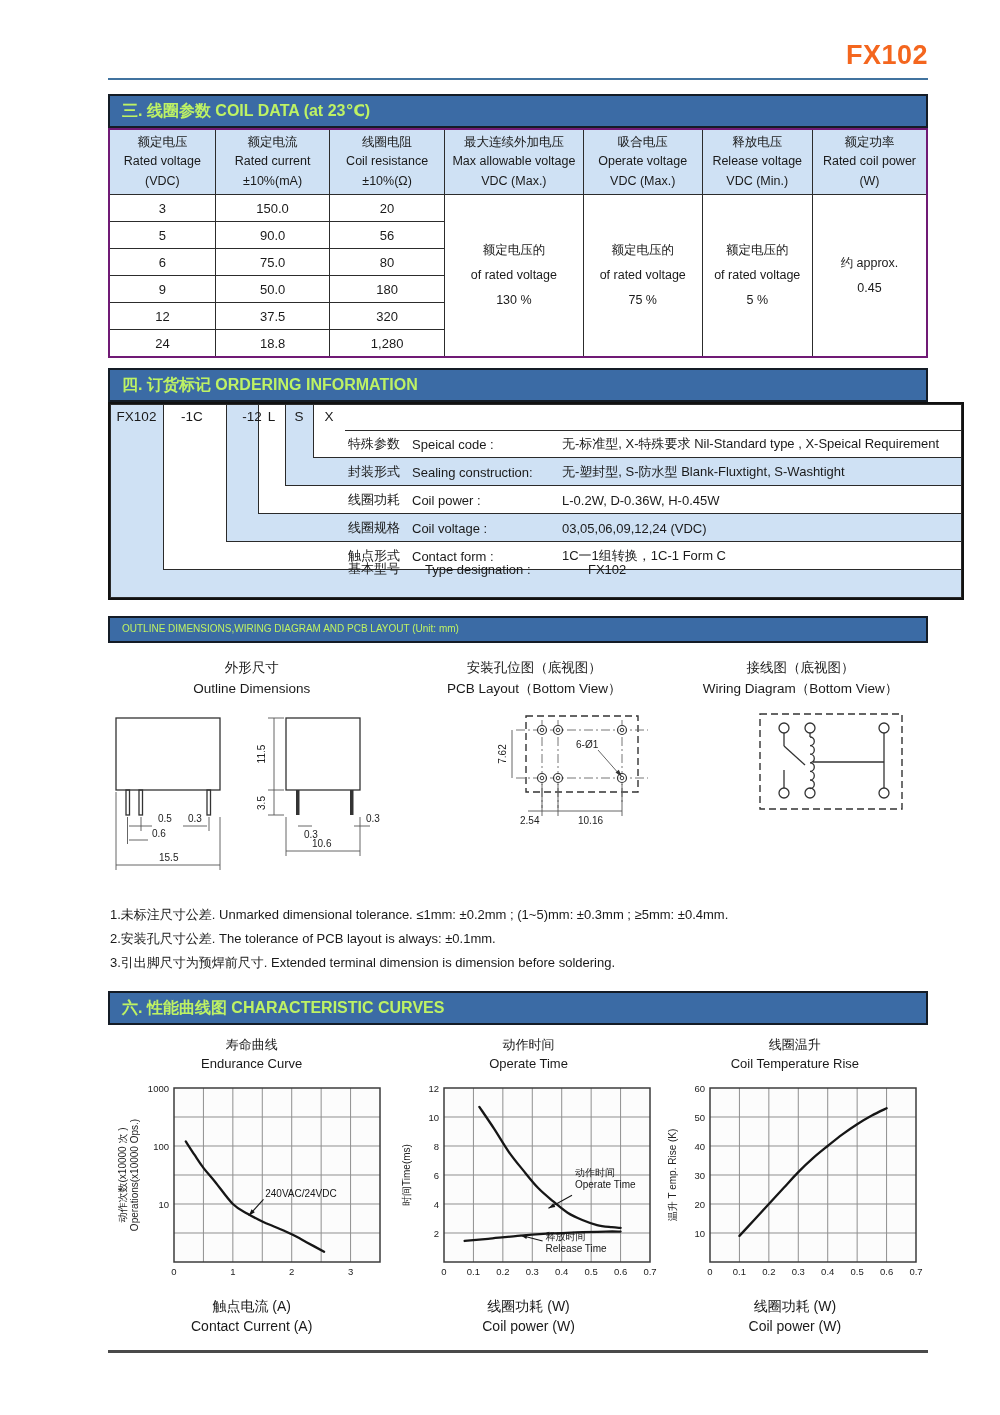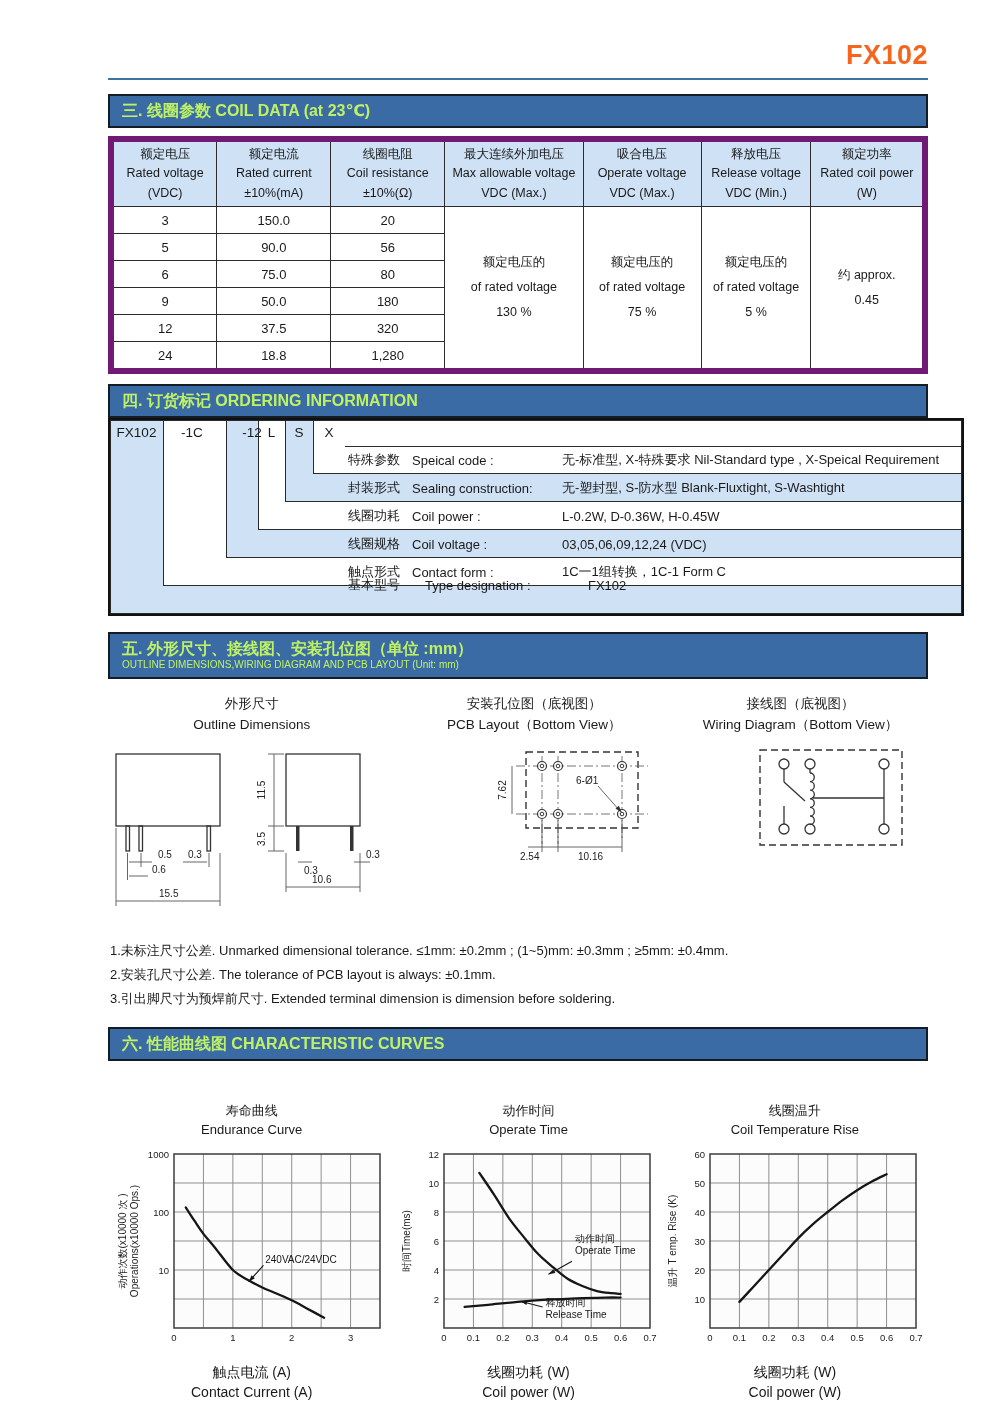--- a/index.html
+++ b/index.html
@@ -6,21 +6,21 @@
   body{width:1000px;height:1415px;overflow:hidden;font-family:"Liberation Sans","DejaVu Sans",sans-serif;color:#1a1a1a;}
   .page{padding:40px 72px 0 108px;}
   
   .doc-header{text-align:right;}
   .model{color:#f4661e;font-size:27px;font-weight:bold;letter-spacing:.5px;line-height:30px;}
   .header-rule{border:none;border-top:2px solid #41739f;margin:8px 0 14px 0;}
   
   .section-bar{background:#3b6ba5;border:2px solid #141c26;color:#bef264;font-weight:bold;font-size:16px;padding:5px 12px;line-height:1.25;}
   .section-bar .sub{font-size:10px;font-weight:normal;}
   
-  table.coil{border-collapse:collapse;width:100%;table-layout:fixed;border:6px solid #701a75;margin-top:8px;}
+  table.coil{border-collapse:collapse;width:100%;table-layout:fixed;border:2px solid #701a75;margin-top:0;}
   table.coil td{border:1px solid #2c2c2c;text-align:center;vertical-align:middle;font-size:12.5px;padding:1px 2px;}
   table.coil .hd{background:#cfe1f4;height:62px;}
   table.coil .hd div{line-height:1.55;}
   table.coil .val{height:24px;font-size:13px;}
   table.coil .merged div{line-height:2.0;font-size:12.5px;}
   
   .ordering{position:relative;width:852px;height:194px;border:2px solid #111;background:#fff;margin-bottom:16px;}
   .ord-rect{position:absolute;top:0;border:1px solid #2a2a2a;box-sizing:border-box;}
   .blue{background:#cfe1f4;}
   .white{background:#ffffff;}
@@ -37,21 +37,21 @@
   .diagrams{display:flex;align-items:flex-start;}
   .dwg{display:block;}
   svg text{font-family:"Liberation Sans","DejaVu Sans",sans-serif;}
   
   .remark{margin:14px 2px 16px 2px;font-size:13px;line-height:1.85;}
   .remark .rt{margin-bottom:2px;}
   
   .charts{display:flex;margin-top:10px;}
   .chart-block{text-align:center;}
   .cb1{width:300px;} .cb2{width:278px;} .cb3{width:278px;}
-  .chart-title{font-size:13px;line-height:1.5;margin-bottom:4px;margin-top:30px;}
+  .chart-title{font-size:13px;line-height:1.5;margin-bottom:4px;}
   .chart-xlabel{font-size:14px;line-height:1.45;margin-top:2px;}
   .footer-rule{border:none;border-top:3px solid #4a4a4a;margin:14px 0 0 0;}
 </style>
 </head>
 <body>
 
 <div class="page">
 
   <div class="doc-header">
     <span class="model">FX102</span>
@@ -205,21 +205,20 @@
         <span class="ord-val">1C一1组转换，1C-1 Form C</span>
       </div>
     <div class="ord-row-text" style="top:156px;gap:13px;">
         <span class="ord-zh">基本型号</span>
         <span class="ord-en">Type designation :</span>
         <span class="ord-val">FX102</span>
       </div>
   </div>
 
   <div class="section-bar">
-    <div>五. 外形尺寸、接线图、安装孔位图（单位 :mm）</div>
     <div class="sub">OUTLINE DIMENSIONS,WIRING DIAGRAM AND PCB LAYOUT (Unit: mm)</div>
   </div>
 
   <div class="col-labels">
     <div class="cl cl1">
         <div>外形尺寸</div>
         <div>Outline Dimensions</div>
       </div>
     <div class="cl cl2">
         <div>安装孔位图（底视图）</div>

